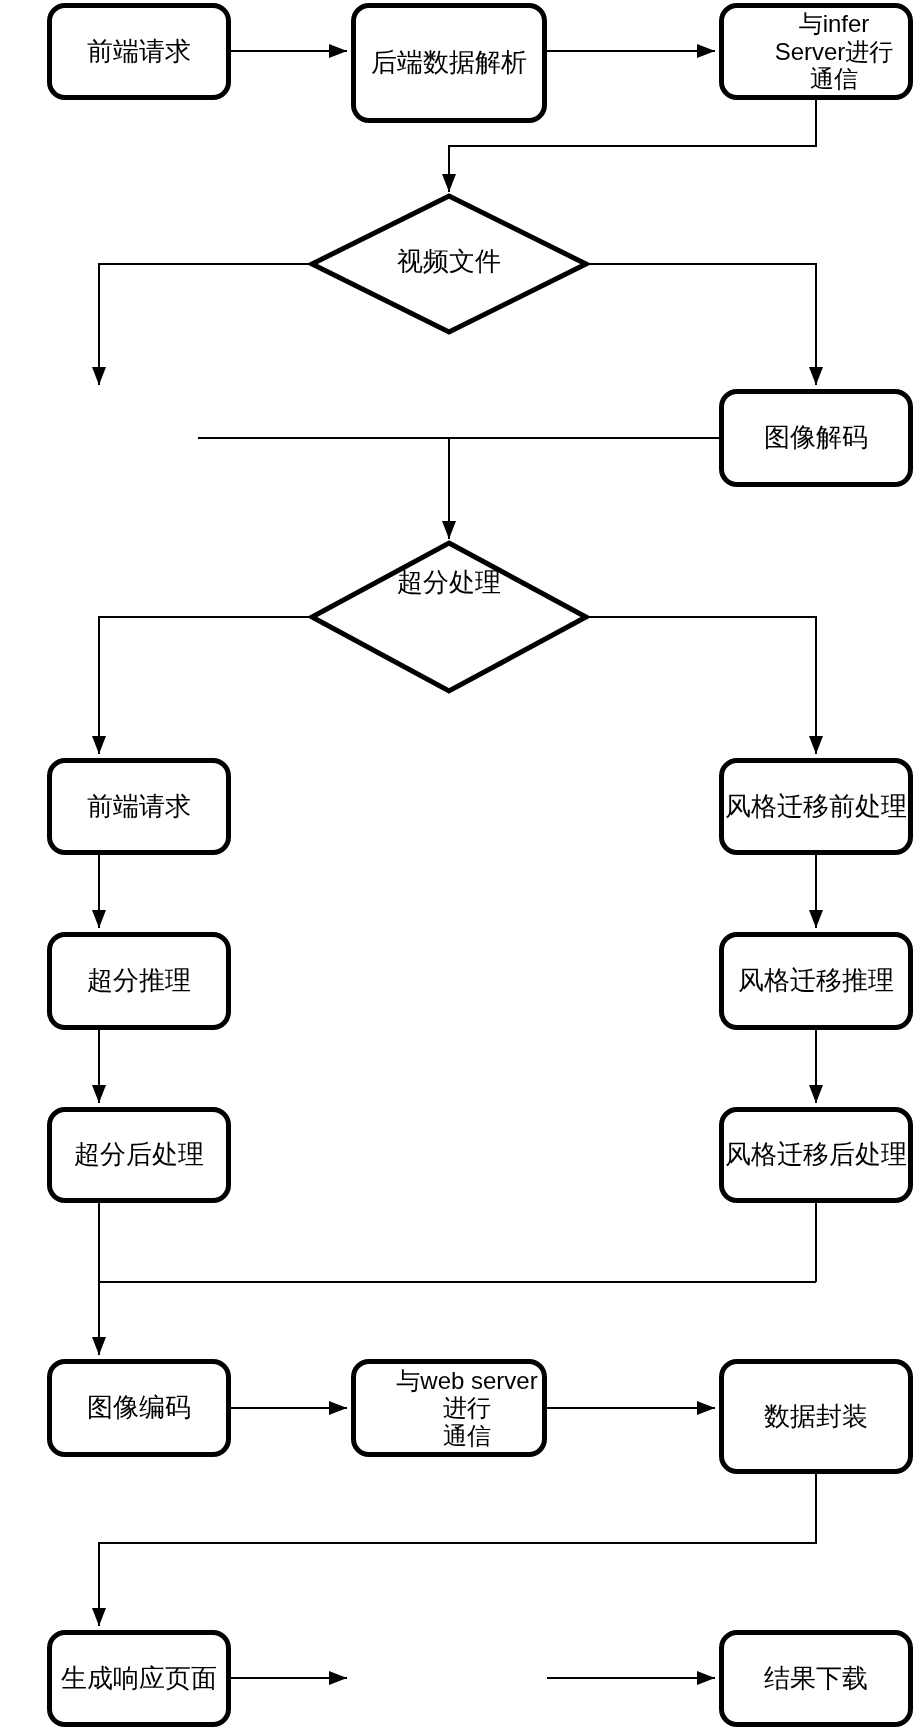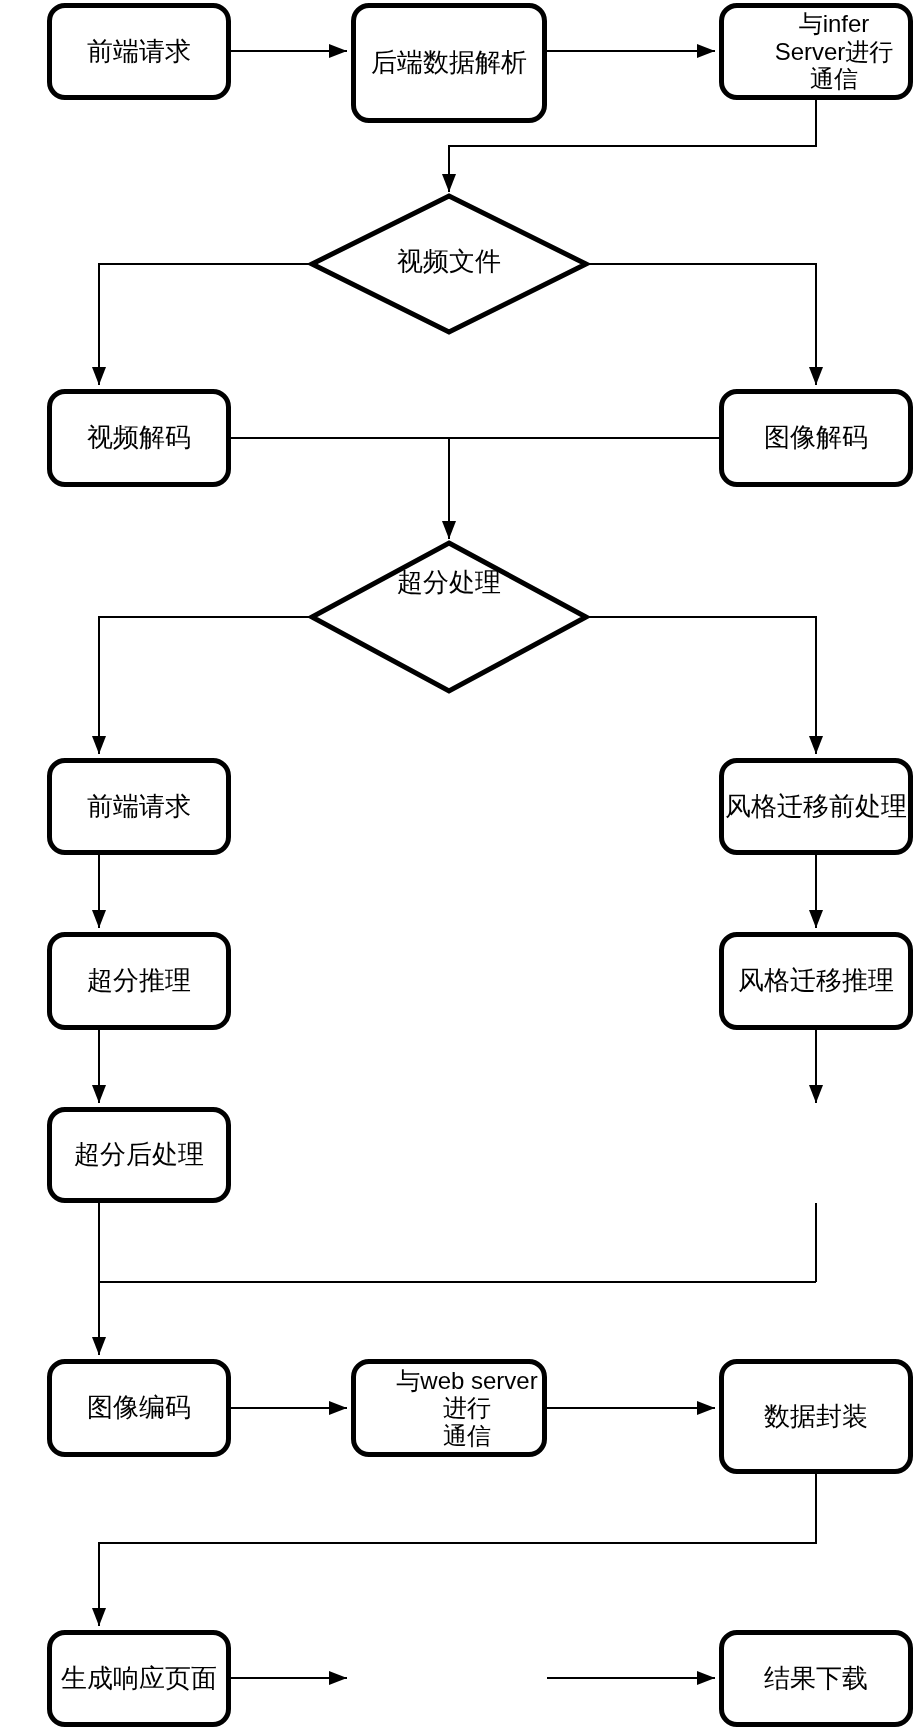--- a/index.html
+++ b/index.html
@@ -106,23 +106,20 @@
   </div>
   <div class="node col-r twoline" style="top:3px;height:97px">
     <span>与infer Server进行</span>
     <span>通信</span>
   </div>
 
   <div class="dlabel" style="left:339px;top:244px;width:220px;height:40px">
     <span>视频文件</span>
   </div>
 
-  <div class="node col-l" style="top:389px;height:98px">
-    <span>视频解码</span>
-  </div>
   <div class="node col-r" style="top:389px;height:98px">
     <span>图像解码</span>
   </div>
 
   <div class="dlabel" style="left:339px;top:565px;width:220px;height:40px">
     <span>超分处理</span>
   </div>
 
   <div class="node col-l" style="top:758px;height:97px">
     <span>前端请求</span>
@@ -134,20 +131,23 @@
   <div class="node col-l" style="top:932px;height:98px">
     <span>超分推理</span>
   </div>
   <div class="node col-r" style="top:932px;height:98px">
     <span>风格迁移推理</span>
   </div>
 
   <div class="node col-l" style="top:1107px;height:96px">
     <span>超分后处理</span>
   </div>
+  <div class="node col-r" style="top:1107px;height:96px">
+    <span>风格迁移后处理</span>
+  </div>
 
   <div class="node col-l" style="top:1359px;height:98px">
     <span>图像编码</span>
   </div>
   <div class="node col-c twoline" style="top:1359px;height:98px">
     <span>与web server进行</span>
     <span>通信</span>
   </div>
   <div class="node col-r" style="top:1359px;height:115px">
     <span>数据封装</span>

